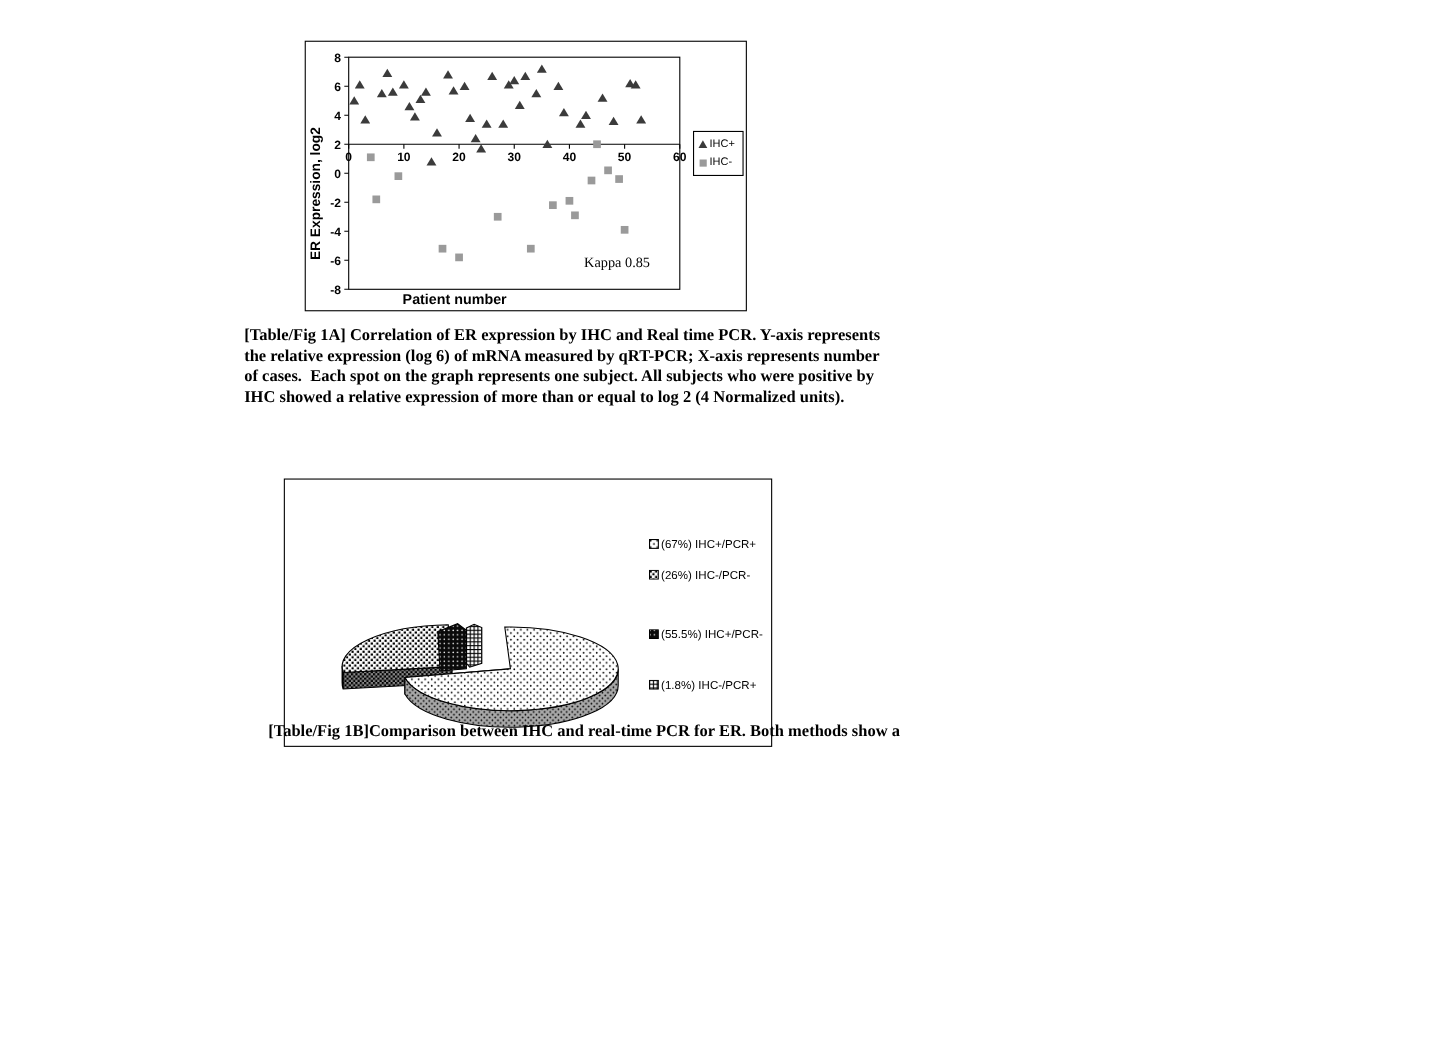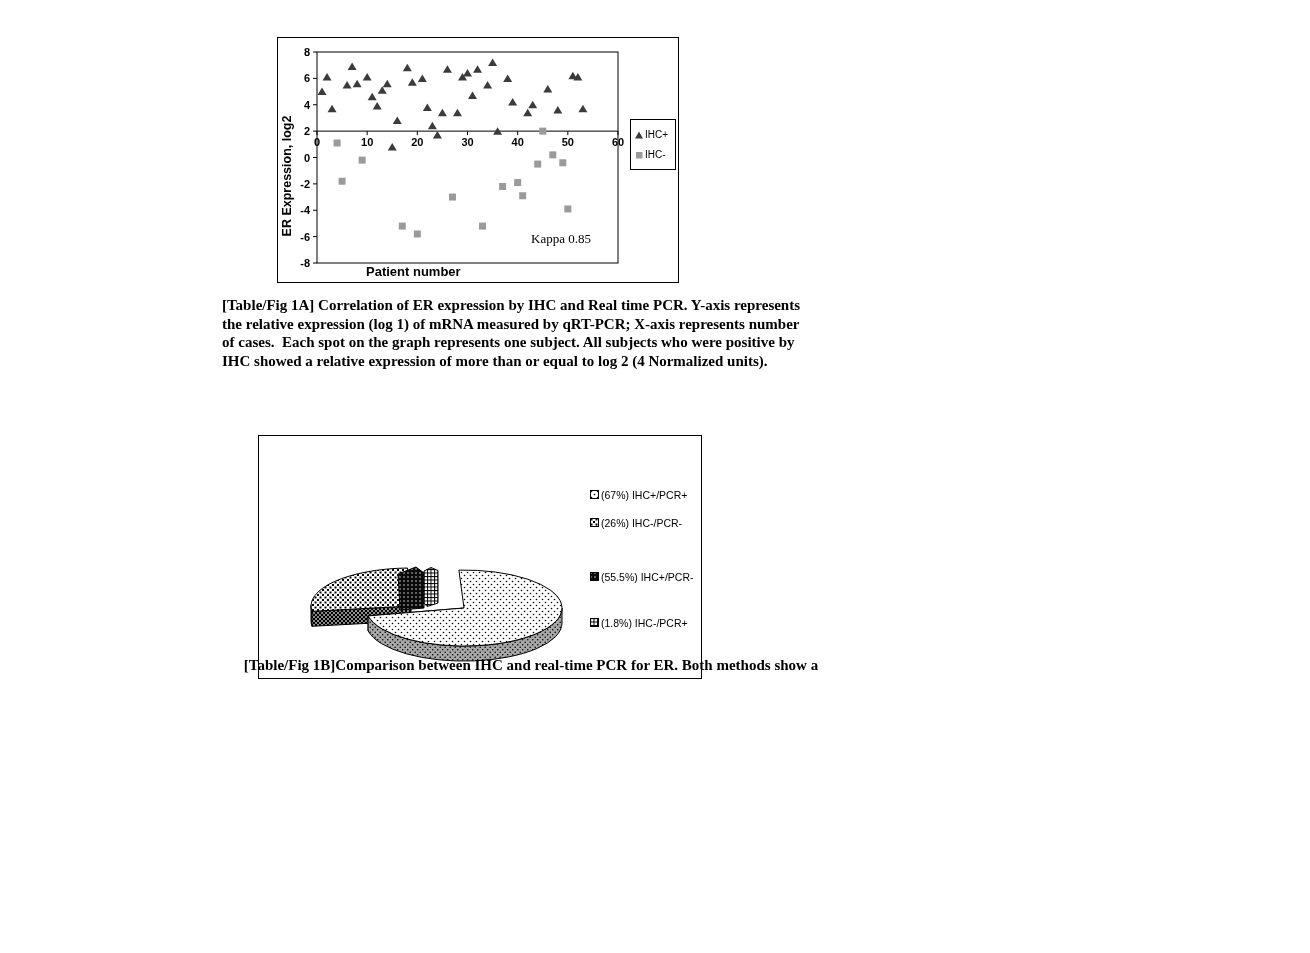--- a/index.html
+++ b/index.html
@@ -8,21 +8,21 @@
   
   .figA{position:absolute;left:277px;top:37px;width:402px;height:246px;
         border:1px solid #000;box-sizing:border-box;background:#fff;}
   .figA svg.plot{position:absolute;left:0;top:0;}
   .tick{font:bold 11px "Liberation Sans",sans-serif;fill:#000;}
   .ylab{position:absolute;left:-80px;top:130px;width:180px;height:16px;text-align:center;
         font:bold 12.5px "Liberation Sans",sans-serif;transform:rotate(-90deg);}
   .xlab{position:absolute;left:88px;top:226px;width:200px;text-align:left;
         font:bold 13px "Liberation Sans",sans-serif;}
   .kappa{position:absolute;left:253px;top:193px;font:13px "Liberation Serif",serif;white-space:nowrap;}
-  .legendA{position:absolute;left:352px;top:81px;width:46px;height:51px;border:1px solid #000;
+  .legendA{position:absolute;left:352px;top:81px;width:46px;height:41px;border:1px solid #000;
            box-sizing:border-box;background:#fff;display:flex;flex-direction:column;
            justify-content:space-evenly;padding-left:3px;}
   .legrow{display:flex;align-items:center;gap:1px;font:10px "Liberation Sans",sans-serif;white-space:nowrap;}
   
   .capA{position:absolute;left:222px;top:296px;width:640px;
         font:bold 15px "Liberation Serif",serif;line-height:18.7px;}
   .capA div{white-space:pre;}
   
   .figB{position:absolute;left:258px;top:393px;width:444px;height:244px;
         border:1px solid #000;box-sizing:border-box;background:#fff;margin-top:42px;}
@@ -143,21 +143,21 @@
         <svg width="10" height="10">
           <rect x="2" y="2" width="6.5" height="6.5" fill="#9a9a9a"></rect>
         </svg>
         <span>IHC-</span>
       </div>
     </div>
   </div>
 
   <div class="capA">
     <div>[Table/Fig 1A] Correlation of ER expression by IHC and Real time PCR. Y-axis represents</div>
-    <div>the relative expression (log 1) of mRNA measured by qRT-PCR; X-axis represents number</div>
+    <div>the relative expression (log 6) of mRNA measured by qRT-PCR; X-axis represents number</div>
     <div>of cases.  Each spot on the graph represents one subject. All subjects who were positive by</div>
     <div>IHC showed a relative expression of more than or equal to log 2 (4 Normalized units).</div>
   </div>
 
   <div class="figB">
     <svg class="pie" width="442" height="242" viewBox="0 0 442 242">
       <defs>
         <pattern id="dotSparse" width="6" height="6" patternUnits="userSpaceOnUse">
           <rect width="6" height="6" fill="#ffffff"></rect>
           <circle cx="1.5" cy="1.5" r="0.8" fill="#000"></circle>

